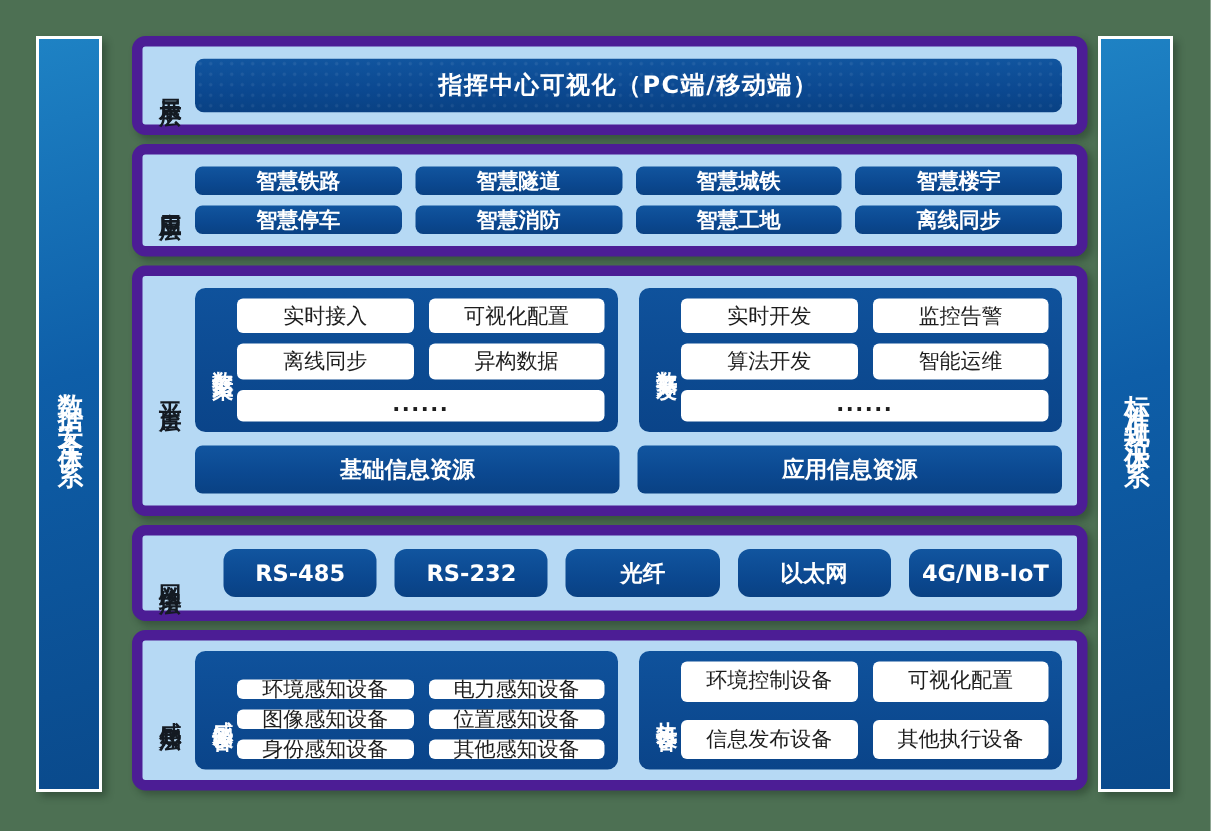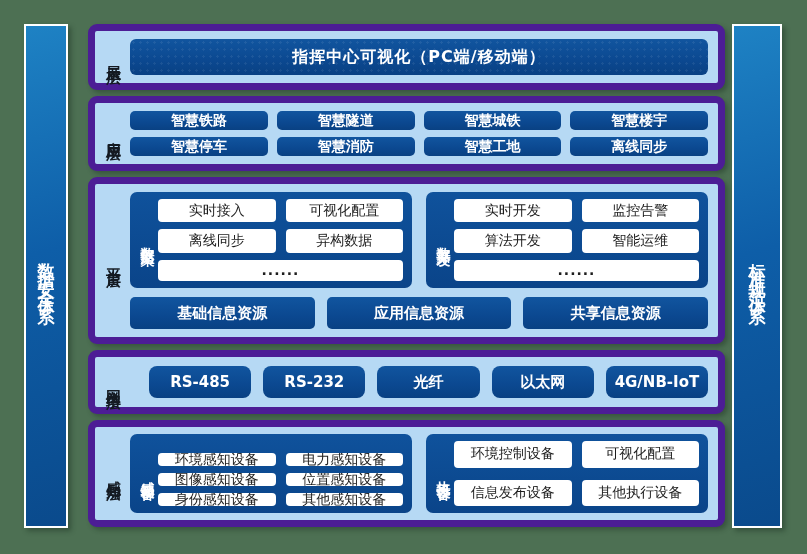--- a/index.html
+++ b/index.html
@@ -275,21 +275,20 @@
               <div class="white-box">算法开发</div>
               <div class="white-box">智能运维</div>
               <div class="white-box span2">......</div>
             </div>
           </div>
 
         </div>
         <div class="resource-row">
           <div class="dark-box">基础信息资源</div>
           <div class="dark-box">应用信息资源</div>
-          <div class="dark-box">共享信息资源</div>
         </div>
       </div>
     </div>
 
     <div class="layer layer-network">
       <div class="layer-label">
         <span>网络层</span>
       </div>
       <div class="layer-content net-row">
         <div class="dark-box">RS-485</div>

